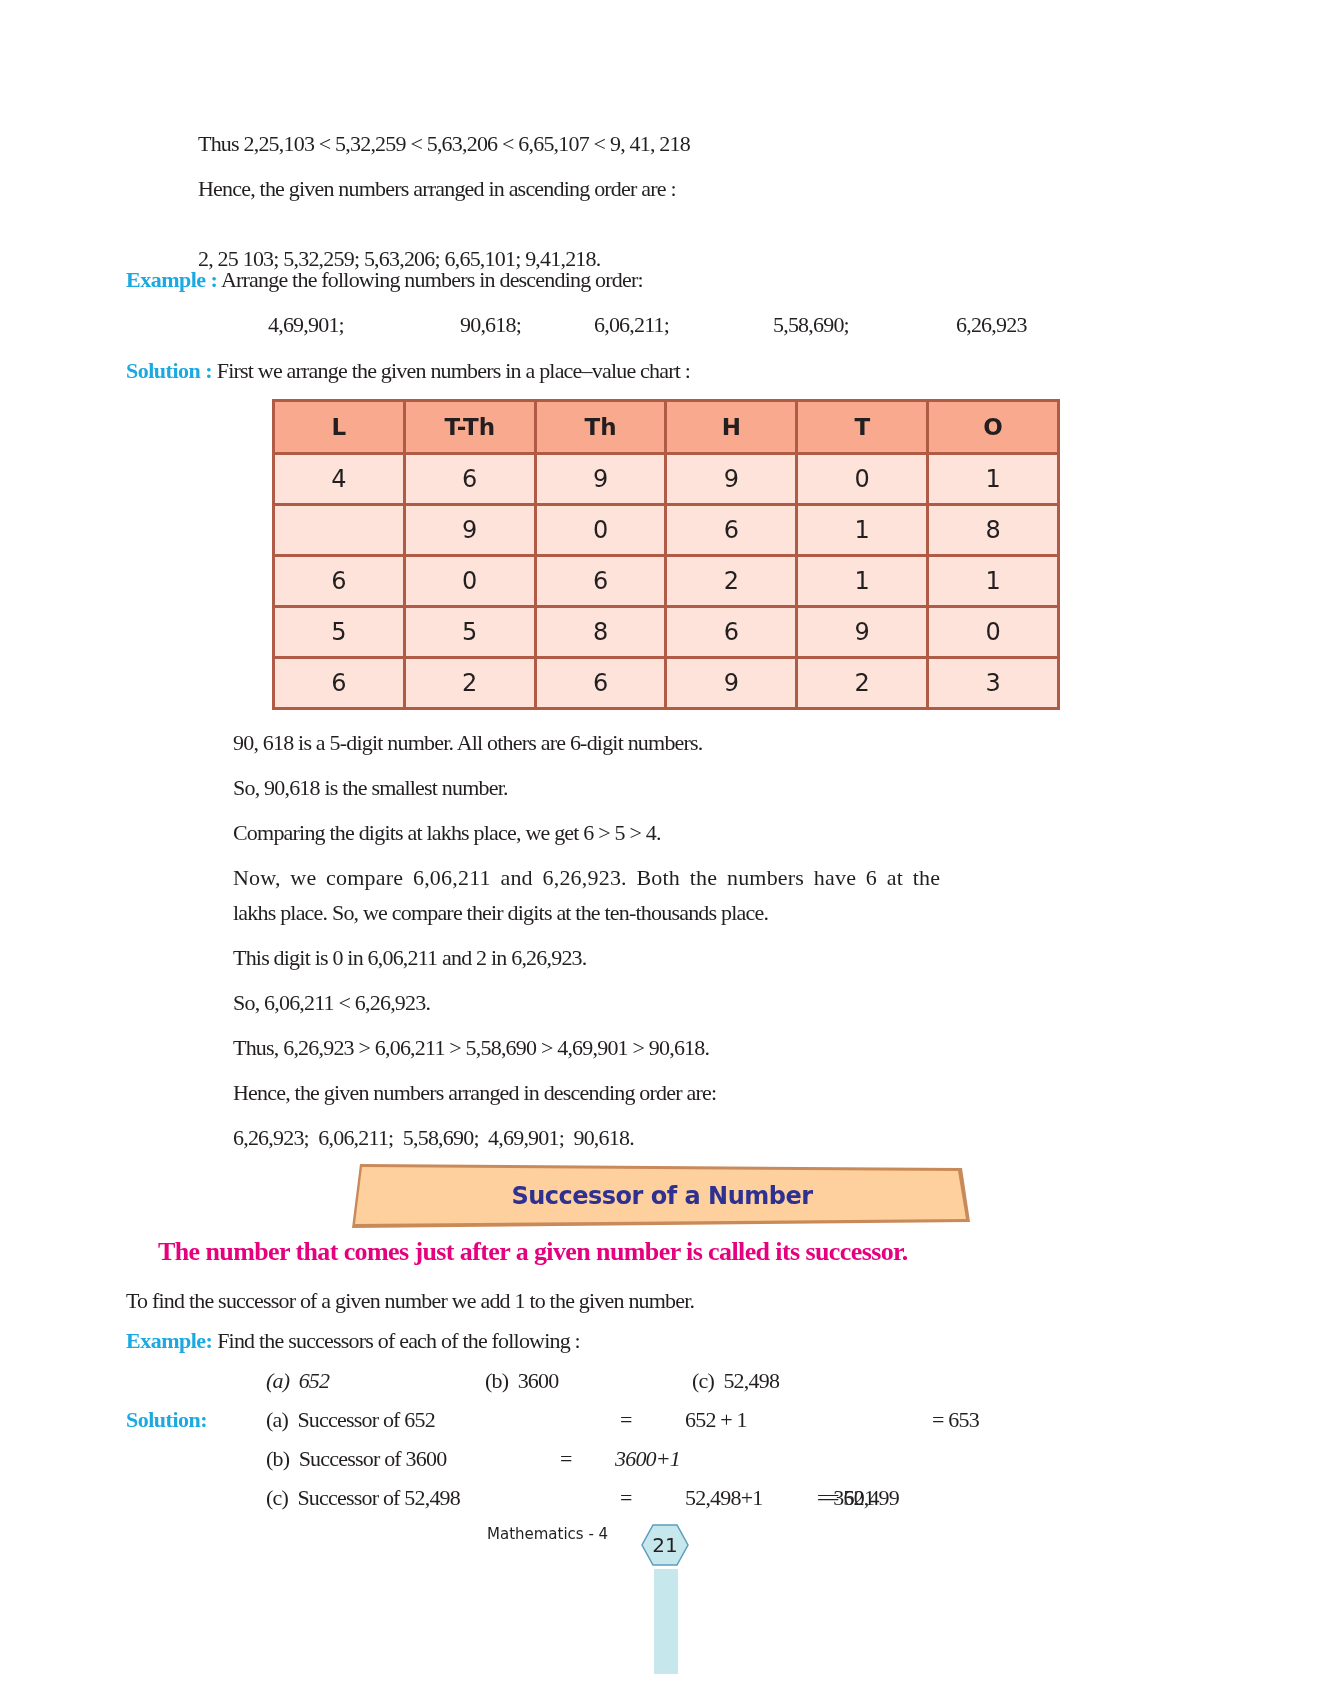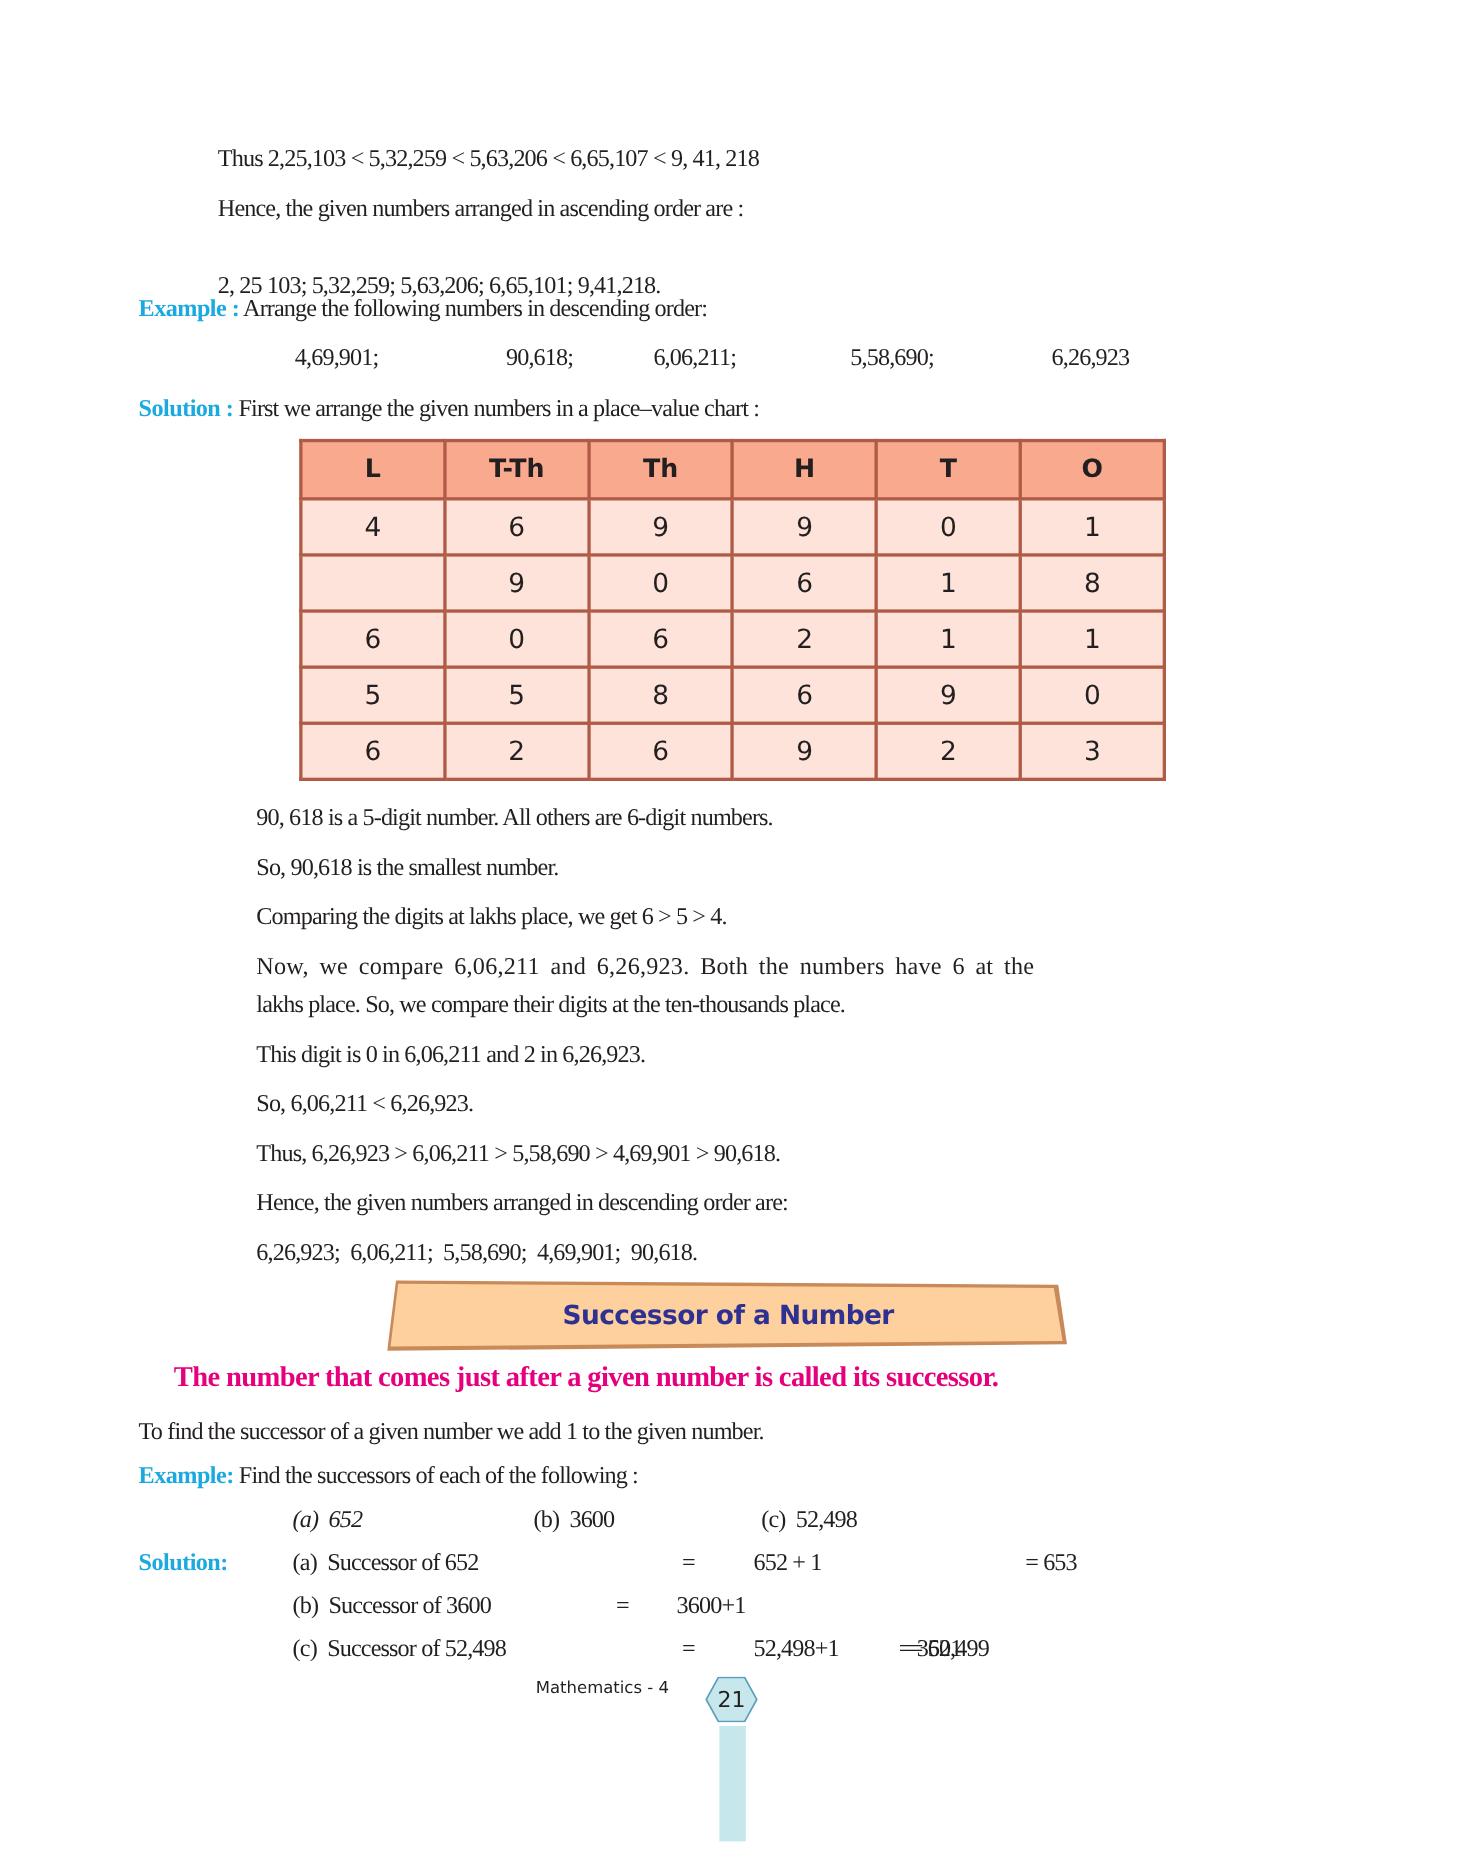--- a/index.html
+++ b/index.html
@@ -180,21 +180,21 @@
 </div>
 <div class="line" style="left:266px; top:1402px; width:760px;">
   <span style="position:absolute; left:0; white-space:pre;">(a)  Successor of 652</span>
   <span style="position:absolute; left:354px;">=</span>
   <span style="position:absolute; left:419px;">652 + 1</span>
   <span style="position:absolute; left:666px;">= 653</span>
 </div>
 <div class="line" style="left:266px; top:1441px; width:760px;">
   <span style="position:absolute; left:0; white-space:pre;">(b)  Successor of 3600</span>
   <span style="position:absolute; left:294px;">=</span>
-  <span style="position:absolute; left:349px;">3600+1</span>
+  <span style="position:absolute; left:349px;font-style:italic;">3600+1</span>
   <span style="position:absolute; left:551px;margin-top:39px;">= 3601</span>
 </div>
 <div class="line" style="left:266px; top:1480px; width:760px;">
   <span style="position:absolute; left:0; white-space:pre;">(c)  Successor of 52,498</span>
   <span style="position:absolute; left:354px;">=</span>
   <span style="position:absolute; left:419px;">52,498+1</span>
   <span style="position:absolute; left:561px;">= 52,499</span>
 </div>
 
 <div class="footer-text">Mathematics - 4</div>

